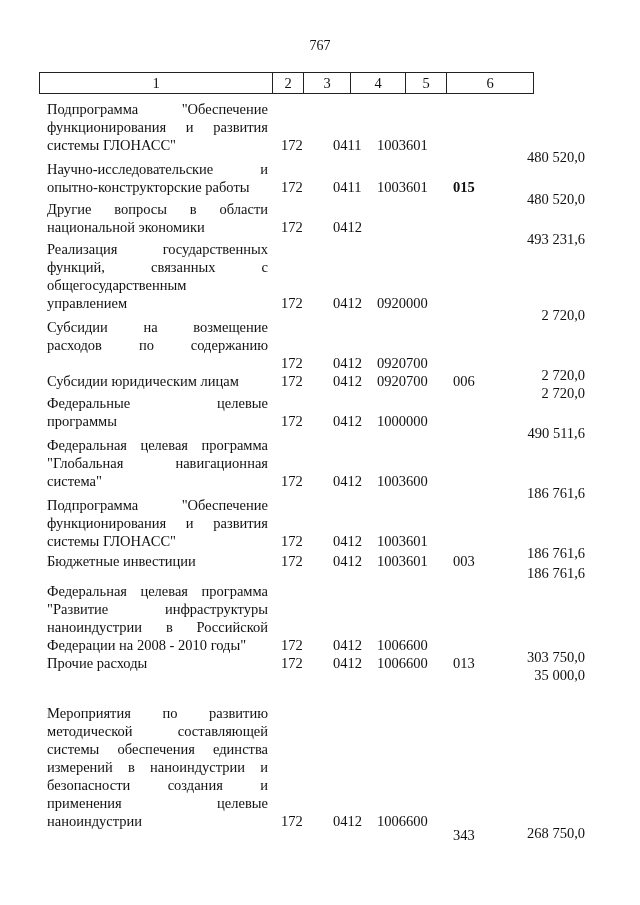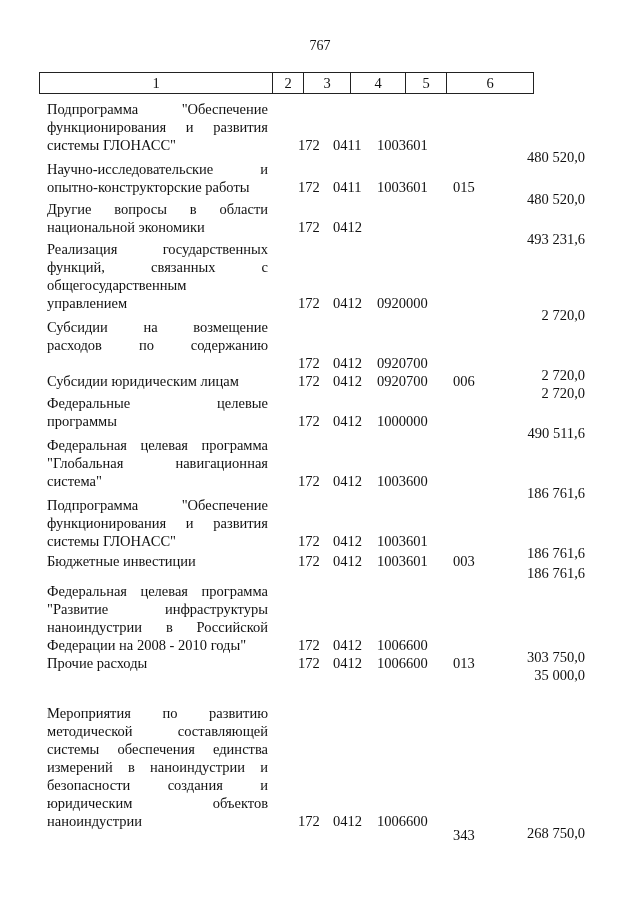--- a/index.html
+++ b/index.html
@@ -30,21 +30,21 @@
   .rows { position: absolute; left: 0; top: 0; width: 640px; }
   .row { position: absolute; left: 0; width: 640px; }
   .desc {
     position: absolute; left: 47px; width: 221px;
     text-align: justify; text-align-last: left; line-height: 18px;
     font-size: 14.5px;
   }
   .desc .line { display: block; text-align: justify; text-align-last: justify; }
   .desc .line.last { text-align-last: left; }
   .cell { position: absolute; line-height: 18px; white-space: nowrap; }
-  .k2 { left: 298px; font-family: Liberation Serif, serif; }
+  .k2 { left: 281px; font-family: Liberation Serif, serif; }
   .k3 { left: 333px; }
   .k4 { left: 377px; }
   .k5 { left: 453px; }
   .k6 { right: 55px; text-align: right; margin-top: 12px; }
 </style>
 </head>
 <body>
 
 <div class="page-number">767</div>
 
@@ -75,21 +75,21 @@
       <span class="cell k6" style="top: 36px;">480 520,0</span>
     </div>
     <div class="row" style="top: 160px;">
       <div class="desc">
         <span class="line">Научно-исследовательские и</span>
         <span class="line last">опытно-конструкторские работы</span>
       </div>
       <span class="cell k2" style="top: 18px;">172</span>
       <span class="cell k3" style="top: 18px;">0411</span>
       <span class="cell k4" style="top: 18px;">1003601</span>
-      <span class="cell k5" style="top: 18px;">015</span>
+      <span class="cell k5" style="top: 18px; font-weight: bold;">015</span>
       <span class="cell k6" style="top: 18px;">480 520,0</span>
     </div>
     <div class="row" style="top: 200px;">
       <div class="desc">
         <span class="line">Другие вопросы в области</span>
         <span class="line last">национальной экономики</span>
       </div>
       <span class="cell k2" style="top: 18px;">172</span>
       <span class="cell k3" style="top: 18px;">0412</span>
       <span class="cell k4" style="top: 18px;"></span>
@@ -198,21 +198,21 @@
       <span class="cell k5" style="top: 0px;">013</span>
       <span class="cell k6" style="top: 0px;">35 000,0</span>
     </div>
     <div class="row" style="top: 704px;">
       <div class="desc">
         <span class="line">Мероприятия по развитию</span>
         <span class="line">методической составляющей</span>
         <span class="line">системы обеспечения единства</span>
         <span class="line">измерений в наноиндустрии и</span>
         <span class="line">безопасности создания и</span>
-        <span class="line">юридическим объектов</span>
+        <span class="line">применения целевые</span>
         <span class="line last">наноиндустрии</span>
       </div>
       <span class="cell k2" style="top: 108px;">172</span>
       <span class="cell k3" style="top: 108px;">0412</span>
       <span class="cell k4" style="top: 108px;">1006600</span>
       <span class="cell k5" style="top: 122px;">343</span>
       <span class="cell k6" style="top: 108px;">268 750,0</span>
     </div>
   </div>
 

